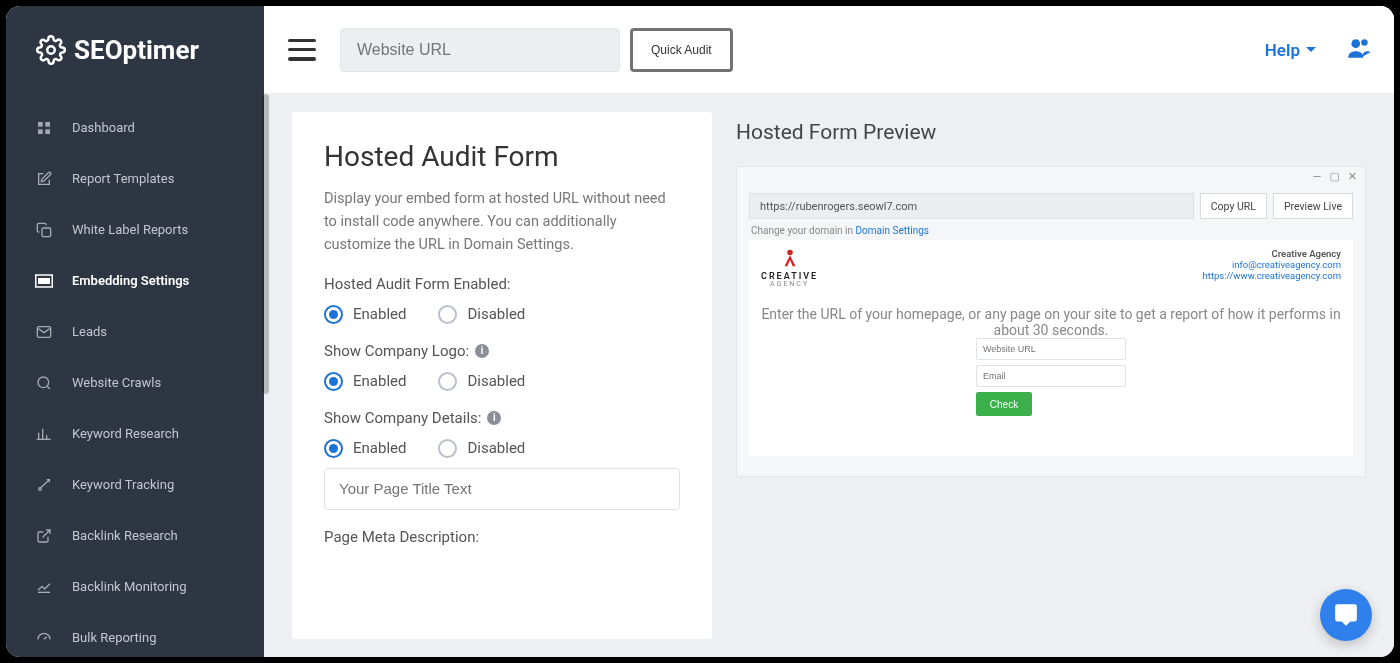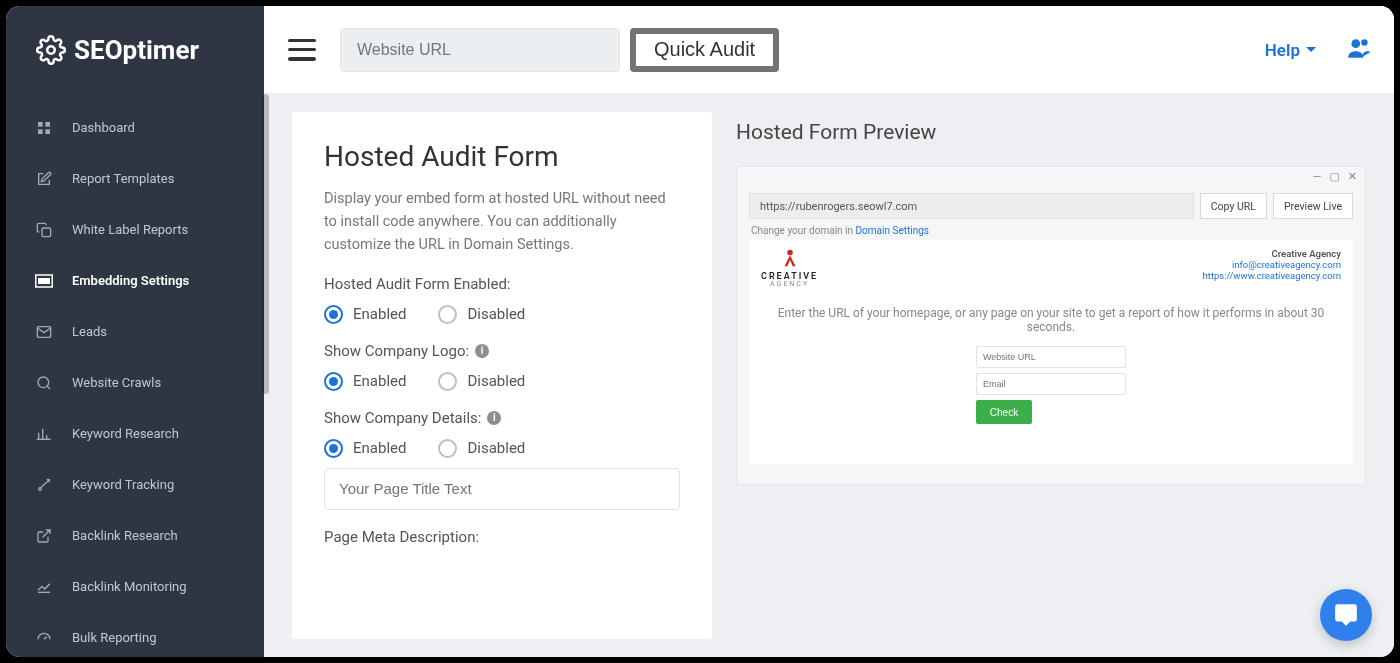--- a/index.html
+++ b/index.html
@@ -14,21 +14,21 @@
 .nav-item.active { color: #fff; font-weight: 600; }
 .nav-icon { width: 20px; height: 20px; margin-right: 18px; display: flex; align-items: center; justify-content: center; opacity: 0.8; }
 .nav-item.active .nav-icon { opacity: 1; }
 .scroll-hint { position: absolute; left: 256px; top: 88px; width: 7px; height: 300px; background: rgba(0, 0, 0, 0.22); border-radius: 4px; }
 
 .main { flex: 1; display: flex; flex-direction: column; background: #edeff2; }
 .topbar { height: 88px; background: #fff; display: flex; align-items: center; padding: 0 20px 0 24px; border-bottom: 1px solid #eee; }
 .hamburger { width: 28px; height: 22px; display: flex; flex-direction: column; justify-content: space-between; cursor: pointer; margin-right: 24px; }
 .hamburger span { height: 3.5px; background: #333; border-radius: 2px; }
 .url-input { width: 280px; height: 44px; background: #eceff2; border: 1px solid #e3e6ea; border-radius: 4px; padding: 0 16px; font-size: 16px; color: #888; }
-.quick-audit { margin-left: 10px; height: 44px; padding: 0 18px; background: #fff; border: 6px solid #737373; border-radius: 4px; font-size: 20px; color: #333; cursor: pointer; }
+.quick-audit { margin-left: 10px; height: 44px; padding: 0 18px; background: #fff; border: 3px solid #737373; border-radius: 4px; font-size: 12px; color: #333; cursor: pointer; }
 .spacer { flex: 1; }
 .help-link { color: #1c73d6; font-size: 17px; font-weight: 600; cursor: pointer; display: flex; align-items: center; margin-right: 28px; }
 .help-link::after { content: ''; border-left: 5px solid transparent; border-right: 5px solid transparent; border-top: 5px solid #1c73d6; margin-left: 6px; }
 .people-icon { color: #1c73d6; cursor: pointer; }
 
 .content { flex: 1; display: flex; padding: 18px 28px; gap: 24px; overflow: hidden; }
 .form-card { width: 420px; background: #fff; border-radius: 3px; padding: 28px 32px; overflow: hidden; }
 .form-card h1 { font-size: 28px; font-weight: 400; color: #333; margin-bottom: 14px; }
 .form-desc { font-size: 14.5px; color: #777; line-height: 1.6; margin-bottom: 8px; }
 .form-label { font-size: 15px; color: #555; margin-bottom: 12px; margin-top: 18px; display: flex; align-items: center; }
@@ -54,21 +54,21 @@
 .embed-header { display: flex; justify-content: space-between; align-items: flex-start; margin-bottom: 18px; }
 .agency-logo { text-align: center; line-height: 1; }
 .agency-logo svg { display: block; margin: 0 auto; }
 .agency-logo .t1 { font-size: 9px; color: #222; letter-spacing: 2px; font-weight: 600; margin-top: 2px; }
 .agency-logo .t2 { font-size: 7px; color: #888; letter-spacing: 2px; }
 .agency-info { text-align: right; font-size: 9.5px; }
 .agency-info .name { color: #555; font-weight: 600; }
 .agency-info .link { color: #1c73d6; }
 .embed-center { text-align: center; }
 .embed-h { font-size: 15px; color: #333; margin-bottom: 4px; }
-.embed-sub { font-size: 12px; color: #888; margin-bottom: 12px; }
+.embed-sub { font-size: 14px; color: #888; }
 .embed-input { width: 150px; height: 22px; border: 1px solid #dfe2e6; border-radius: 2px; font-size: 9px; padding: 0 6px; color: #999; display: block; margin: 0 auto 5px; text-align: left; }
 .embed-check { width: 56px; height: 24px; background: #3bb04a; color: #fff; border: none; border-radius: 2px; font-size: 10px; cursor: pointer; display: block; margin-left: calc(50% - 75px); }
 
 .chat-fab { position: absolute; right: 22px; bottom: 16px; width: 52px; height: 52px; border-radius: 50%; background: #2f80ed; display: flex; align-items: center; justify-content: center; cursor: pointer; box-shadow: 0 4px 12px rgba(0, 0, 0, 0.2); }
 </style>
 </head>
 <body>
 
 <div class="app-frame">
   <div class="sidebar">

